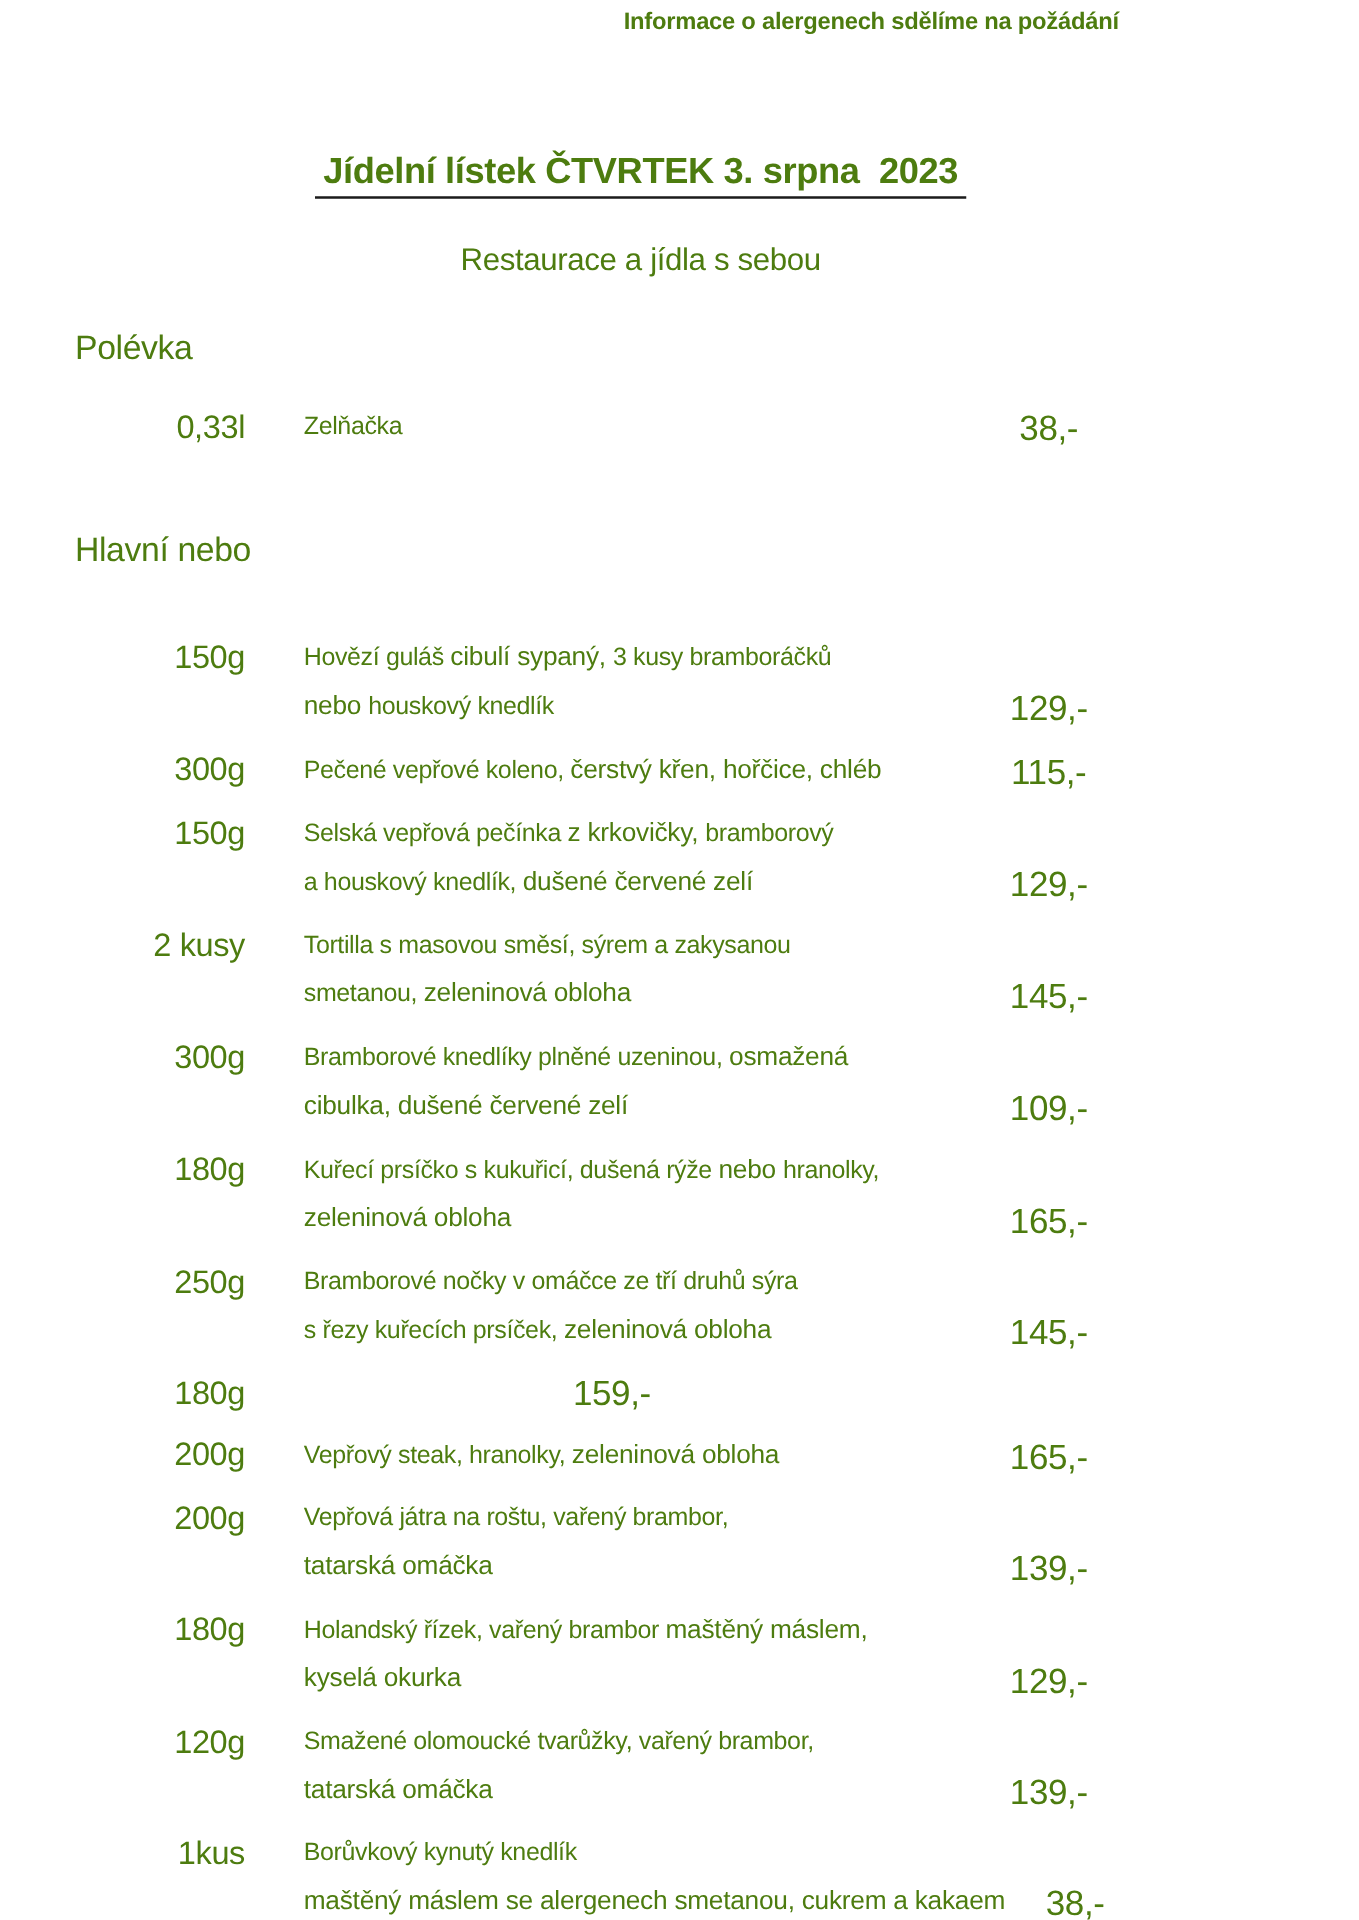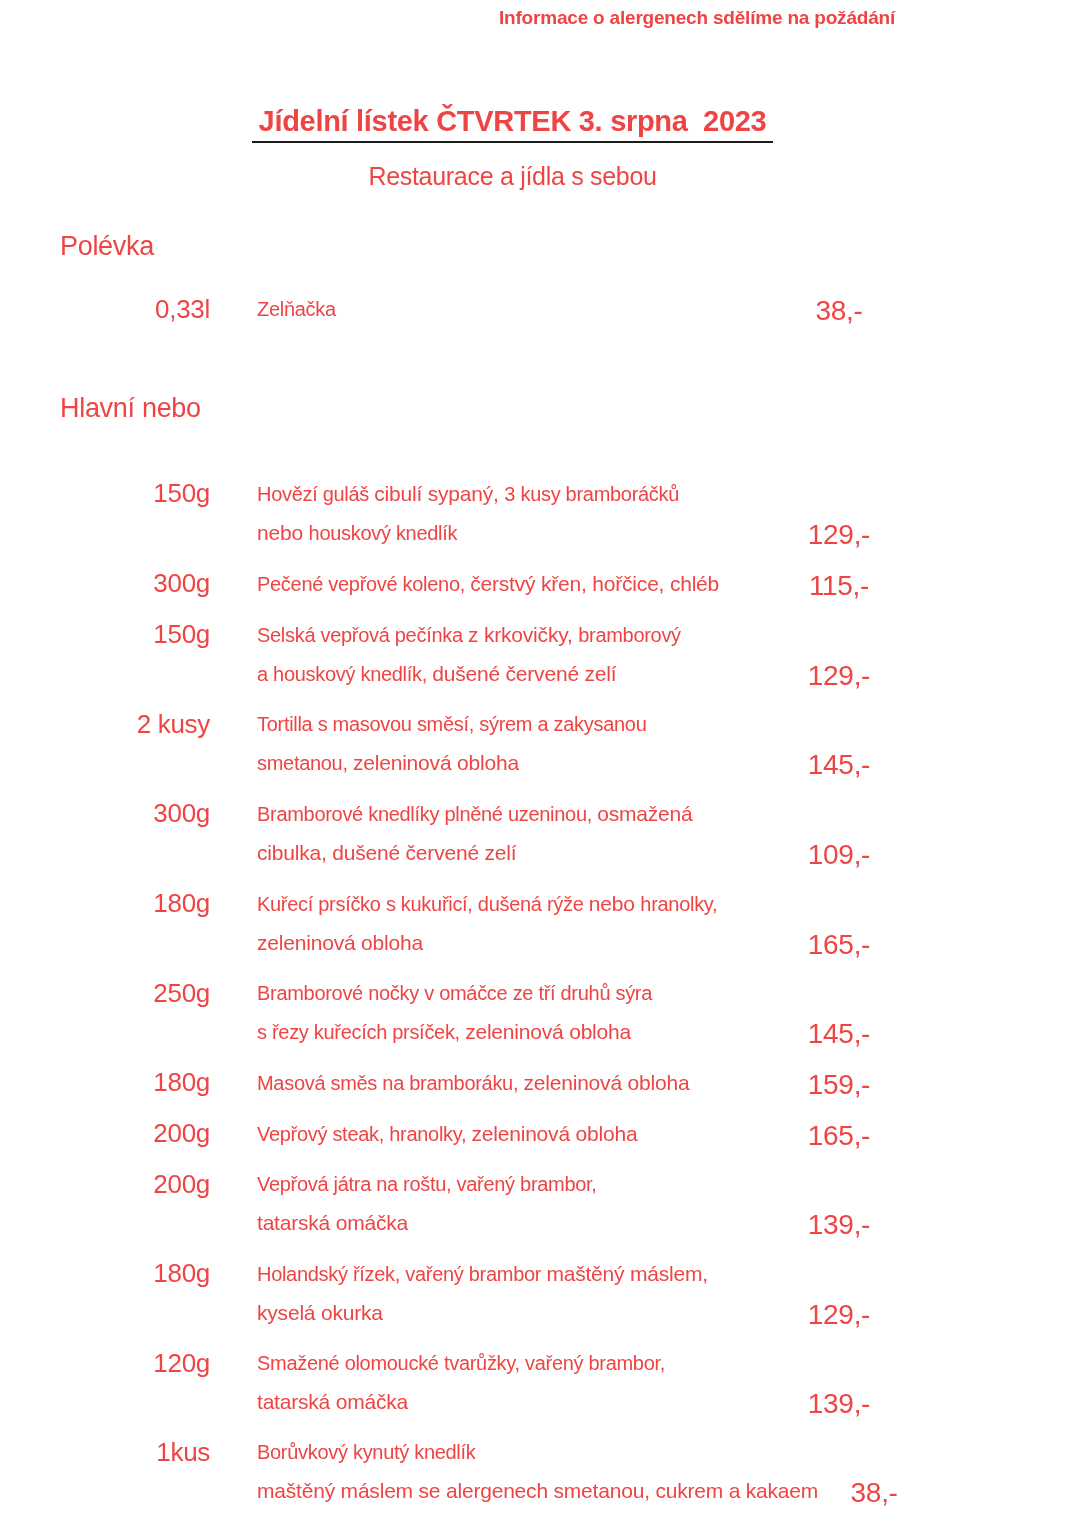--- a/index.html
+++ b/index.html
@@ -1,42 +1,42 @@
 <!DOCTYPE html>
 <html><head>
 <meta charset="utf-8">
 <style>
   html, body { margin: 0; padding: 0; background: #ffffff; }
   .page {
     position: relative;
     width: 1027px;
     height: 1536px;
     background: #ffffff;
-    color: #ef4444;
+    color: #4d7c0f;
     font-family: "Liberation Sans", "DejaVu Sans", sans-serif;
     box-sizing: border-box;
     overflow: hidden;
     letter-spacing: -0.3px;
   }
   .allergen {
     position: absolute;
     top: 7px;
     right: 132px;
     font-size: 19px;
     font-weight: 700;
     letter-spacing: -0.2px;
   }
   .title-wrap {
     padding-top: 103px;
     width: 1025px;
     text-align: center;
   }
   .title {
     display: inline-block;
-    margin: 0;
+    margin: 16px;
     font-size: 29px;
     font-weight: 700;
     line-height: 36px;
     white-space: pre;
     border-bottom: 2px solid #1b1b1b;
     padding: 0 7px 2px 7px;
   }
   .subtitle {
     font-size: 25px;
     line-height: 34px;
@@ -47,21 +47,21 @@
     padding-left: 60px;
     font-size: 27px;
     font-weight: 400;
     line-height: 34px;
   }
   .section-soup { margin-top: 36px; }
   .section-main { margin-top: 62px; margin-bottom: 50px; }
   .row {
     display: grid;
     grid-template-columns: 140px 1fr 112px;
-    padding-left: 70px;
+    padding-left: 56px;
     padding-right: 132px;
     margin-bottom: 12px;
   }
   .soup-row { margin-top: 28px; margin-bottom: 0; }
   .portion {
     text-align: right;
     font-size: 26px;
     line-height: 37px;
     align-self: start;
     white-space: nowrap;
@@ -162,23 +162,20 @@
     <div class="portion">250g</div>
     <div class="desc">
           <div class="line"><span class="seg-lg">Bramborové nočky v omáčce ze tří druhů sýra</span></div>
           <div class="line"><span class="seg-lg">s řezy kuřecích prsíček, </span><span class="seg-sm">zeleninová obloha</span></div>
         </div>
     <div class="price">145,-</div>
   </div>
 
   <div class="row item">
     <div class="portion">180g</div>
-    <div class="desc">
-          <div class="line"><span class="seg-lg">Masová směs na bramboráku, </span><span class="seg-sm">zeleninová obloha</span></div>
-        </div>
     <div class="price">159,-</div>
   </div>
 
   <div class="row item">
     <div class="portion">200g</div>
     <div class="desc">
           <div class="line"><span class="seg-lg">Vepřový steak, hranolky, </span><span class="seg-sm">zeleninová obloha</span></div>
         </div>
     <div class="price">165,-</div>
   </div>

